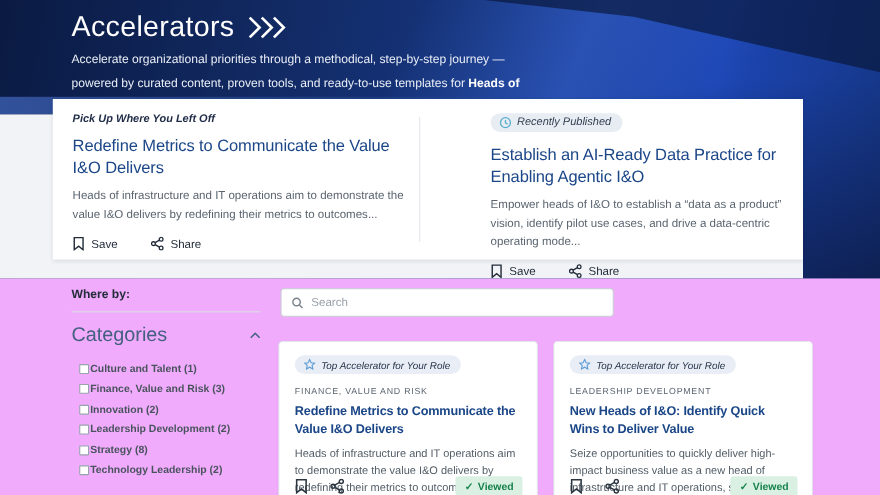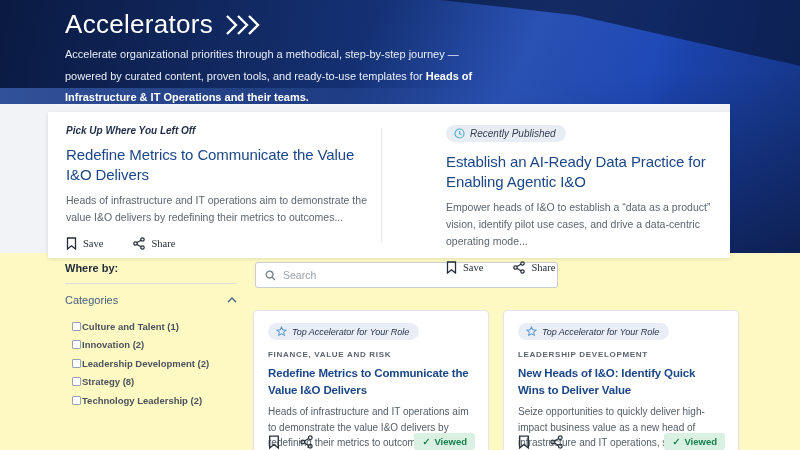--- a/index.html
+++ b/index.html
@@ -1,76 +1,76 @@
 <!DOCTYPE html>
 <html><head>
 <meta charset="utf-8">
 <style>
   * { margin:0; padding:0; box-sizing:border-box; }
   html,body { width:800px; height:450px; overflow:hidden; }
   body { font-family:"Liberation Sans", sans-serif; background:#f4f6f8; }
-  .screen { position:relative; width:800px; height:450px; overflow:hidden; background:#fef9c3; }
+  .screen { position:relative; width:800px; height:450px; overflow:hidden; background:#f0abfc; }
 
   
   .hero { position:absolute; left:0; top:0; width:800px; height:253px;
           background:linear-gradient(102deg,#0a1a42 0%,#122a63 30%,#16357e 52%,#1d49bd 78%,#143583 100%); }
   .hero-sheen { position:absolute; inset:0;
           background:linear-gradient(115deg, rgba(0,0,0,0) 42%, rgba(62,106,212,.45) 60%, rgba(23,49,120,.15) 78%),
                      radial-gradient(ellipse at 100% 120%, rgba(7,14,40,.75) 0%, rgba(7,14,40,0) 55%); }
   .hero-topdark { position:absolute; inset:0; background:#081536; opacity:.65;
           clip-path:polygon(55% 0, 100% 0, 100% 26%, 72% 6%); }
   .hero-glow { position:absolute; left:0; top:88px; width:480px; height:16px;
           background:linear-gradient(90deg, rgba(82,126,226,.55), rgba(82,126,226,0)); }
   .hero-mask { position:absolute; left:0; top:104px; width:730px; height:149px; background:#f1f3f6; }
 
   .hero-title-row { position:absolute; left:65px; top:9px; display:flex; align-items:center; gap:12px; color:#ffffff; z-index:3; }
   .hero-title { font-size:26px; font-weight:500; letter-spacing:.3px; }
   .hero-desc { position:absolute; left:65px; top:44px; width:438px; color:#e9edf6; font-size:11px; line-height:21.5px; z-index:3; }
   .hero-desc b { color:#ffffff; }
 
   
-  .pickup-panel { position:absolute; left:48px; top:112px; width:682px; height:146px; background:#ffffff;
+  .pickup-panel { position:absolute; left:48px; top:90px; width:682px; height:146px; background:#ffffff;
           box-shadow:0 1px 4px rgba(20,30,60,.12); z-index:2; }
   .pp-divider { position:absolute; left:333px; top:16px; width:1px; height:114px; background:#e4e7ec; }
   .pp-col { position:absolute; top:13px; }
   .pp-left  { left:18px;  width:306px; }
   .pp-right { left:398px; width:286px; }
   .pp-kicker { font-size:10px; font-style:italic; font-weight:700; color:#1e2a46; }
   .pp-pill { display:inline-flex; align-items:center; gap:5px; background:#e8edf4; border-radius:10px;
           padding:3px 10px 3px 8px; font-size:10px; font-style:italic; color:#323d4e; }
   .pp-title { margin-top:9px; font-size:15px; font-weight:500; color:#1b4687; line-height:20px; letter-spacing:-.1px; }
   .pp-desc { margin-top:7px; font-size:10.5px; color:#5b6570; line-height:17px; }
   .pp-actions { margin-top:11px; display:flex; gap:30px; }
   .action-btn { display:inline-flex; align-items:center; gap:6px; font-size:10.5px; font-weight:500;
-          color:#232d3a; background:none; border:none; cursor:pointer; font-family:Liberation Serif, serif;text-align:right; }
+          color:#232d3a; background:none; border:none; cursor:pointer; font-family:Liberation Sans, sans-serif;text-align:right; }
 
   
   .sidebar { position:absolute; left:65px; top:262px; width:172px; }
   .filter-heading { font-size:11px; font-weight:700; color:#232d3a; }
   .sidebar-divider { margin-top:9px; border-top:1px solid #dadde2; }
   .cat-header { margin-top:10px; display:flex; justify-content:space-between; align-items:center; cursor:pointer; }
-  .cat-title { font-size:11px; color:#44607f; }
+  .cat-title { font-size:18px; color:#44607f; }
   .filter-list { margin-top:11px; }
   .filter-item { display:flex; align-items:center; gap:1px; height:18.5px; cursor:pointer;font-weight:bold; }
   .checkbox { width:9px; height:9px; border:1px solid #99a3ad; border-radius:1px; background:#fff; flex:none; margin-left:7px; }
   .filter-label { font-size:9.5px; color:#49535d; }
 
   
   .search-bar { position:absolute; left:255px; top:262px; width:303px; height:23px; background:#ffffff;
           border:1px solid #c7cdd3; border-radius:3px; display:flex; align-items:center; gap:7px; padding:12px 9px; }
   .search-bar input { flex:1; border:none; outline:none; font-size:10.5px; color:#333; background:transparent; font-family:inherit; }
   .search-bar input::placeholder { color:#98a0a8; }
 
   
   .card { position:absolute; top:310px; width:236px; height:172px; background:#ffffff;
           border:1px solid #e2e5e9; border-radius:4px; box-shadow:0 1px 2px rgba(20,30,60,.05); padding:12px 14px; }
   .card-1 { left:253px; } .card-2 { left:503px; }
   .role-badge { display:inline-flex; align-items:flex-end; gap:5px; background:#e9eef6; border-radius:10px;
           padding:3px 10px 3px 8px; font-size:9px; font-style:italic; color:#273449; }
-  .card-category { margin-top:9px; font-size:8px; letter-spacing:.7px; color:#5a6470; font-weight:700; }
+  .card-category { margin-top:9px; font-size:8px; letter-spacing:.7px; color:#5a6470; font-weight:400; }
   .card-title { margin-top:6px; font-size:11.5px; font-weight:700; color:#1b4687; line-height:17px; letter-spacing:-.15px; }
   .card-desc { margin-top:5px; font-size:10px; color:#525d67; line-height:15.5px; }
   .card-footer { position:absolute; left:14px; right:13px; top:122px; display:flex; justify-content:space-between; align-items:center; }
   .footer-icons { display:flex; gap:20px; align-items:center; }
   .icon-btn { background:none; border:none; cursor:pointer; padding:0; display:flex; }
   .viewed-badge { display:inline-flex; align-items:center; gap:4px; background:#d9f0e3; color:#15814b;
           font-size:9.5px; font-weight:700; padding:3px 8px; border-radius:3px; }
 
   svg { display:block; }
 </style>
@@ -179,20 +179,24 @@
         </svg>
       </span>
     </div>
     <div class="filter-list">
       <div class="filter-item">
         <span class="checkbox"></span>
         <span class="filter-label">Culture and Talent (1)</span>
       </div>
       <div class="filter-item">
         <span class="checkbox"></span>
+        <span class="filter-label">Finance, Value and Risk (3)</span>
+      </div>
+      <div class="filter-item">
+        <span class="checkbox"></span>
         <span class="filter-label">Innovation (2)</span>
       </div>
       <div class="filter-item">
         <span class="checkbox"></span>
         <span class="filter-label">Leadership Development (2)</span>
       </div>
       <div class="filter-item">
         <span class="checkbox"></span>
         <span class="filter-label">Strategy (8)</span>
       </div>

